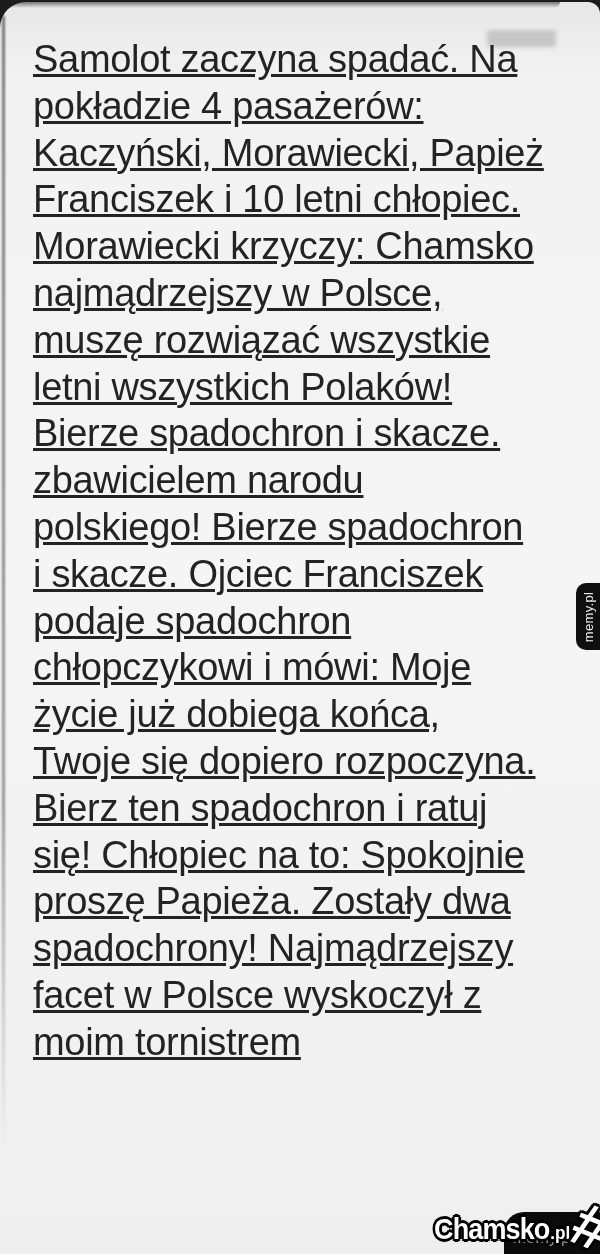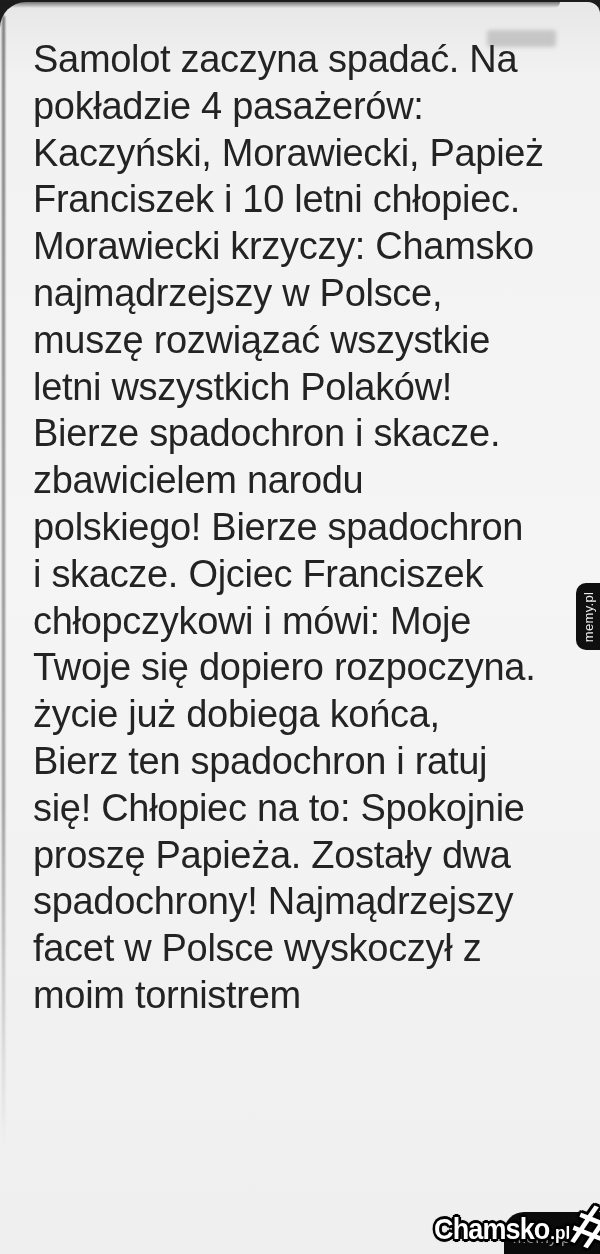--- a/index.html
+++ b/index.html
@@ -19,21 +19,21 @@
     border-bottom-right-radius:6px;pointer-events:none;
   }
   .left-shade{
     position:absolute;left:2px;top:14px;height:1130px;width:3px;
     background:linear-gradient(to bottom,rgba(35,35,35,.6) 0%,rgba(35,35,35,.45) 70%,rgba(35,35,35,0) 100%);
     filter:blur(1px);pointer-events:none;
   }
   .meme-text{
     position:absolute;left:33px;top:34px;width:555px;
     font-size:38px;line-height:46.8px;letter-spacing:-0.3px;
-    color:#232323;white-space:nowrap;
+    color:#232323;white-space:nowrap;text-decoration:underline;
   }
   .blur-box{
     position:absolute;left:487px;top:28px;width:69px;height:17px;
     background:#c6c6c6;border-radius:3px;filter:blur(2px);
   }
   
   .memy-tab{
     position:absolute;right:0;top:581px;width:24px;height:67px;
     background:#0f0f0f;border-radius:10px 0 0 10px;
   }
@@ -82,23 +82,24 @@
       <div>Kaczyński, Morawiecki, Papież</div>
       <div>Franciszek i 10 letni chłopiec.</div>
       <div>Morawiecki krzyczy: Chamsko</div>
       <div>najmądrzejszy w Polsce,</div>
       <div>muszę rozwiązać wszystkie</div>
       <div>letni wszystkich Polaków!</div>
       <div>Bierze spadochron i skacze.</div>
       <div>zbawicielem narodu</div>
       <div>polskiego! Bierze spadochron</div>
       <div>i skacze. Ojciec Franciszek</div>
+      <div>podaje spadochron</div>
       <div>chłopczykowi i mówi: Moje</div>
+      <div>życie już dobiega końca,</div>
       <div>Twoje się dopiero rozpoczyna.</div>
-      <div>życie już dobiega końca,</div>
       <div>Bierz ten spadochron i ratuj</div>
       <div>się! Chłopiec na to: Spokojnie</div>
       <div>proszę Papieża. Zostały dwa</div>
       <div>spadochrony! Najmądrzejszy</div>
       <div>facet w Polsce wyskoczył z</div>
       <div>moim tornistrem</div>
     </div>
 
     <div class="memy-tab">
       <span>memy.pl</span>

